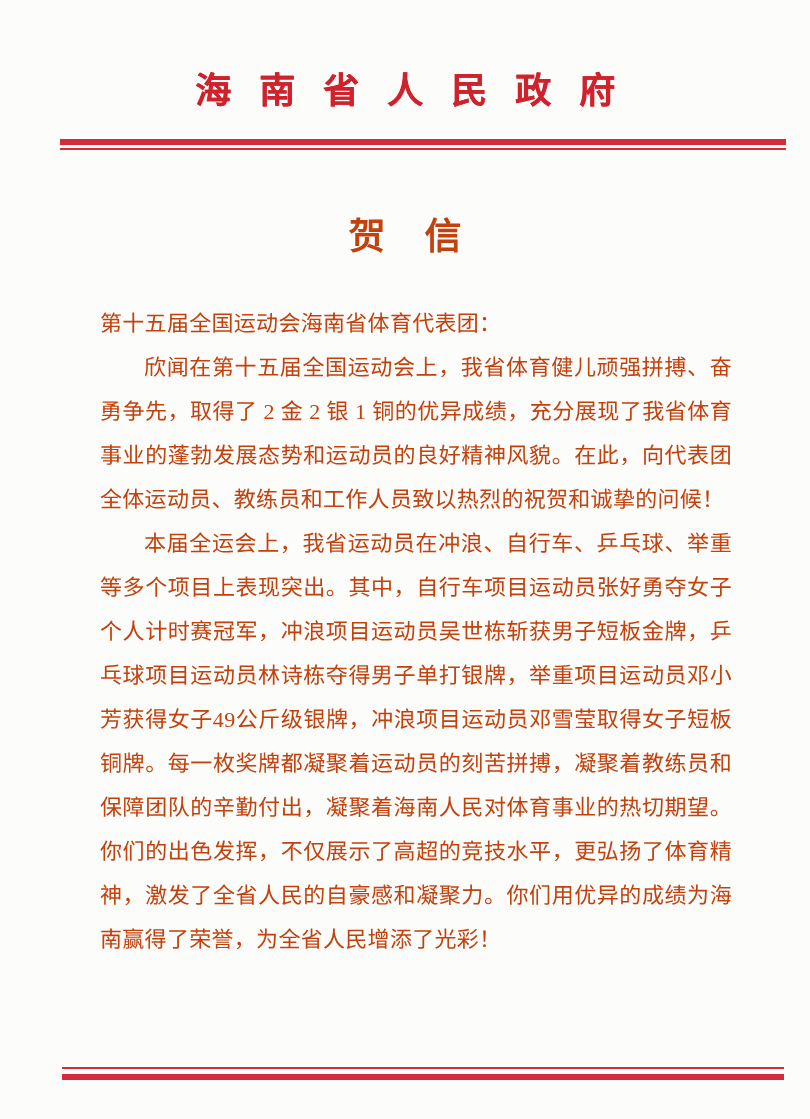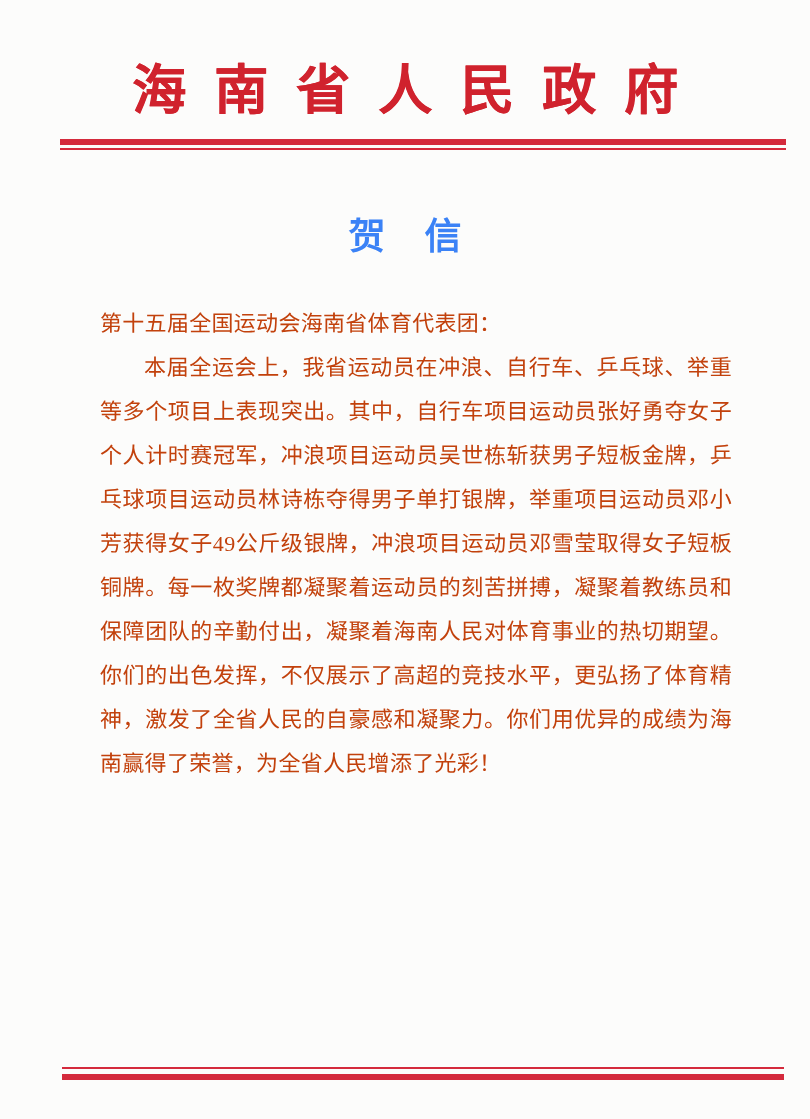--- a/index.html
+++ b/index.html
@@ -21,21 +21,21 @@
   .letterhead {
     position: absolute;
     top: 56px;
     left: 0;
     width: 100%;
     text-align: center;
     line-height: 70px;
     white-space: nowrap;
   }
   .letterhead .org-name {
-    font-size: 54px;
+    font-size: 36px;
     font-weight: bold;
     color: var(--accent-red, #d0222d);
     letter-spacing: 28px;
     margin-left: 28px; 
     text-shadow: 0.5px 0 0 currentColor; 
   }
 
   
   .rule {
     position: absolute;
@@ -55,21 +55,21 @@
 
   
   .doc-title {
     position: absolute;
     top: 212px;
     left: 0;
     width: 100%;
     text-align: center;
     font-size: 37px;
     font-weight: bold;
-    color: #3b82f6;
+    color: #c2410c;
     line-height: 50px;
     word-spacing: 30px; 
   }
 
   
   .letter-body {
     position: absolute;
     top: 302px;
     left: 100px;
     width: 632px;
@@ -99,20 +99,21 @@
   <div class="rule rule-top">
     <div class="bar thick"></div>
     <div class="bar gap"></div>
     <div class="bar thin"></div>
   </div>
 
   <div class="doc-title">贺 信</div>
 
   <div class="letter-body">
     <p class="salutation">第十五届全国运动会海南省体育代表团：</p>
+    <p class="indent">欣闻在第十五届全国运动会上，我省体育健儿顽强拼搏、奋勇争先，取得了 2 金 2 银 1 铜的优异成绩，充分展现了我省体育事业的蓬勃发展态势和运动员的良好精神风貌。在此，向代表团全体运动员、教练员和工作人员致以热烈的祝贺和诚挚的问候！</p>
     <p class="indent">本届全运会上，我省运动员在冲浪、自行车、乒乓球、举重等多个项目上表现突出。其中，自行车项目运动员张好勇夺女子个人计时赛冠军，冲浪项目运动员吴世栋斩获男子短板金牌，乒乓球项目运动员林诗栋夺得男子单打银牌，举重项目运动员邓小芳获得女子49公斤级银牌，冲浪项目运动员邓雪莹取得女子短板铜牌。每一枚奖牌都凝聚着运动员的刻苦拼搏，凝聚着教练员和保障团队的辛勤付出，凝聚着海南人民对体育事业的热切期望。你们的出色发挥，不仅展示了高超的竞技水平，更弘扬了体育精神，激发了全省人民的自豪感和凝聚力。你们用优异的成绩为海南赢得了荣誉，为全省人民增添了光彩！</p>
   </div>
 
   <div class="rule rule-bottom">
     <div class="bar thin"></div>
     <div class="bar gap"></div>
     <div class="bar thick"></div>
   </div>
 
 </div>

